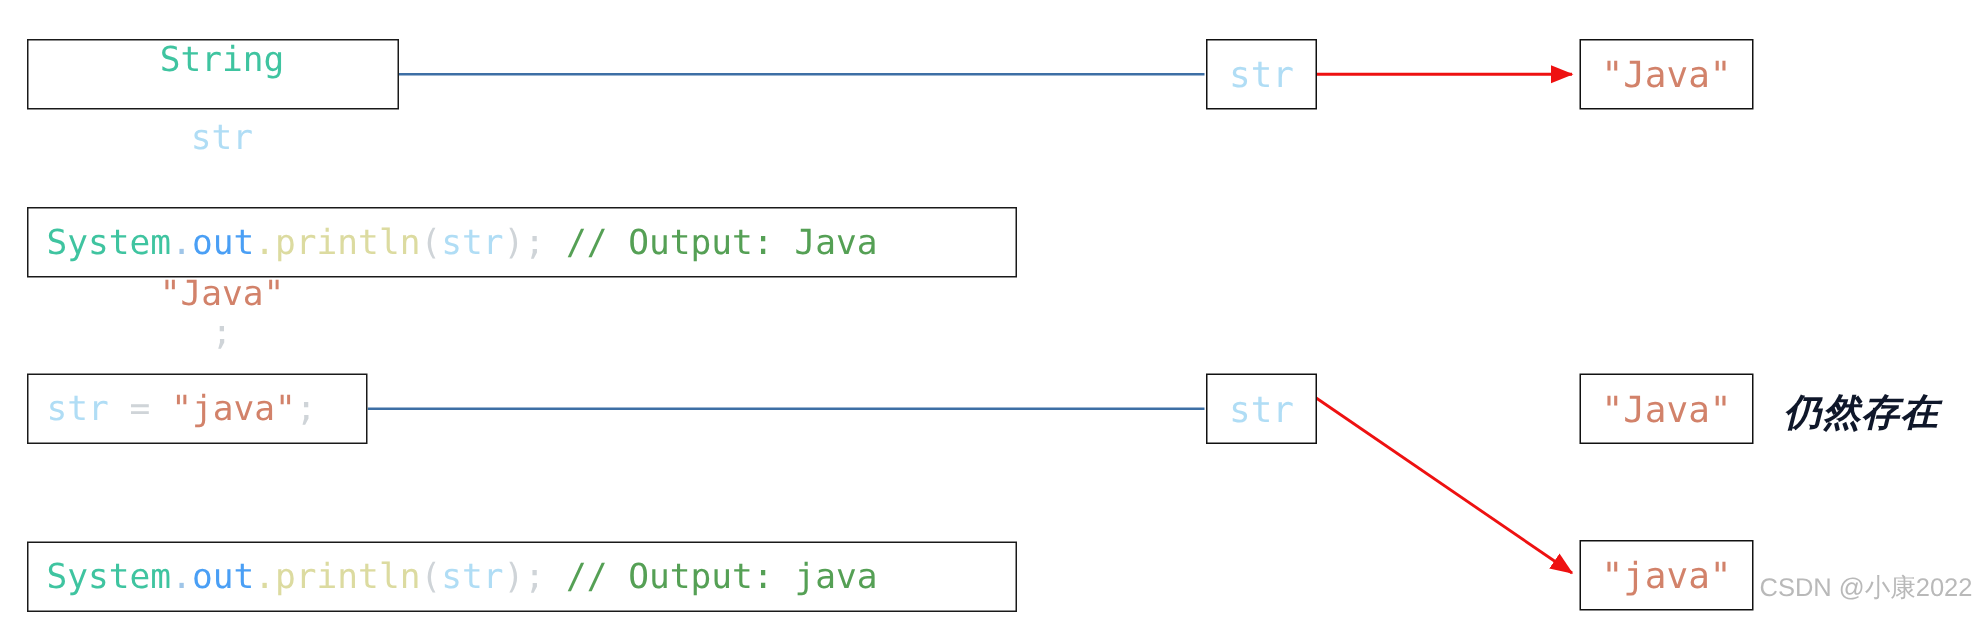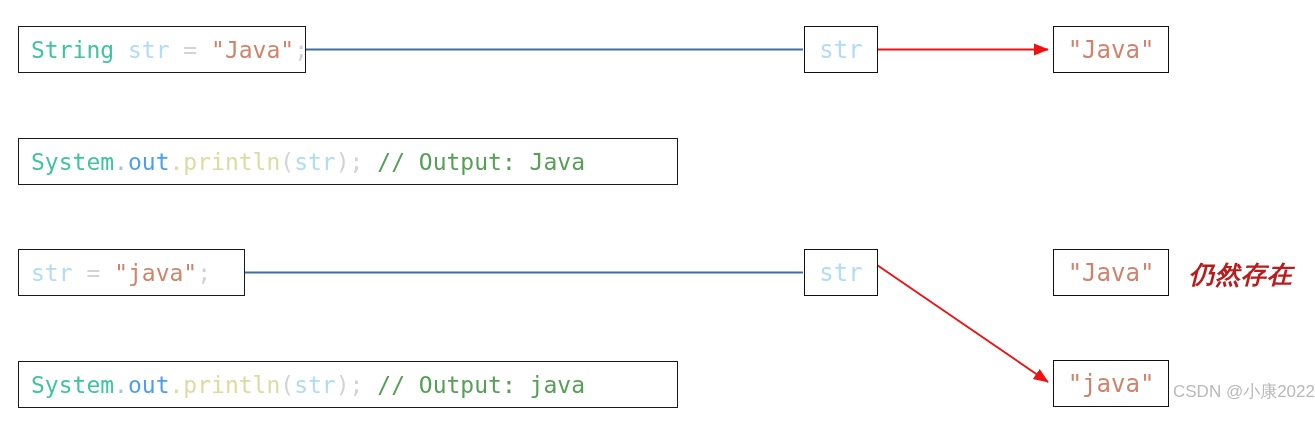--- a/index.html
+++ b/index.html
@@ -59,21 +59,21 @@
     pointer-events: none;
   }
 
   
   .cn-note {
     position: absolute;
     font-family: "DejaVu Serif", serif;
     font-style: italic;
     font-weight: 700;
     font-size: 25px;
-    color: #b91c1c;
+    color: #0f172a;
     white-space: pre;
     letter-spacing: 1px;
     text-align: center;
   }
 
   .watermark {
     position: absolute;
     font-family: "Liberation Sans", sans-serif;
     font-size: 17px;
     color: #b9b9b9;
@@ -94,21 +94,21 @@
 
     <line x1="266" y1="49.5" x2="803" y2="49.5" stroke="#3d6fa5" stroke-width="1.8"></line>
 
     <line x1="878" y1="49.5" x2="1048" y2="49.5" stroke="#ee1111" stroke-width="1.9" marker-end="url(#arrowRed)"></line>
 
     <line x1="245" y1="272.5" x2="803" y2="272.5" stroke="#3d6fa5" stroke-width="1.8"></line>
 
     <line x1="877" y1="265" x2="1048" y2="382" stroke="#ee1111" stroke-width="1.9" marker-end="url(#arrowRed)"></line>
   </svg>
 
-  <div class="code-box" style="left:18px; top:26px; width:288px; height:47px;">
+  <div class="code-box" style="left:18px; top:26px; width:248px; height:47px;flex-direction:column;">
     <span class="tok" style="color:#3fc4a0">String</span>
     <span class="tok" style="color:#cfd4d8"> </span>
     <span class="tok" style="color:#b0ddf5">str</span>
     <span class="tok" style="color:#cfd4d8"> </span>
     <span class="tok" style="color:#cfd4d8">=</span>
     <span class="tok" style="color:#cfd4d8"> </span>
     <span class="tok" style="color:#d2826a">"Java"</span>
     <span class="tok" style="color:#cfd4d8">;</span>
   </div>
 

